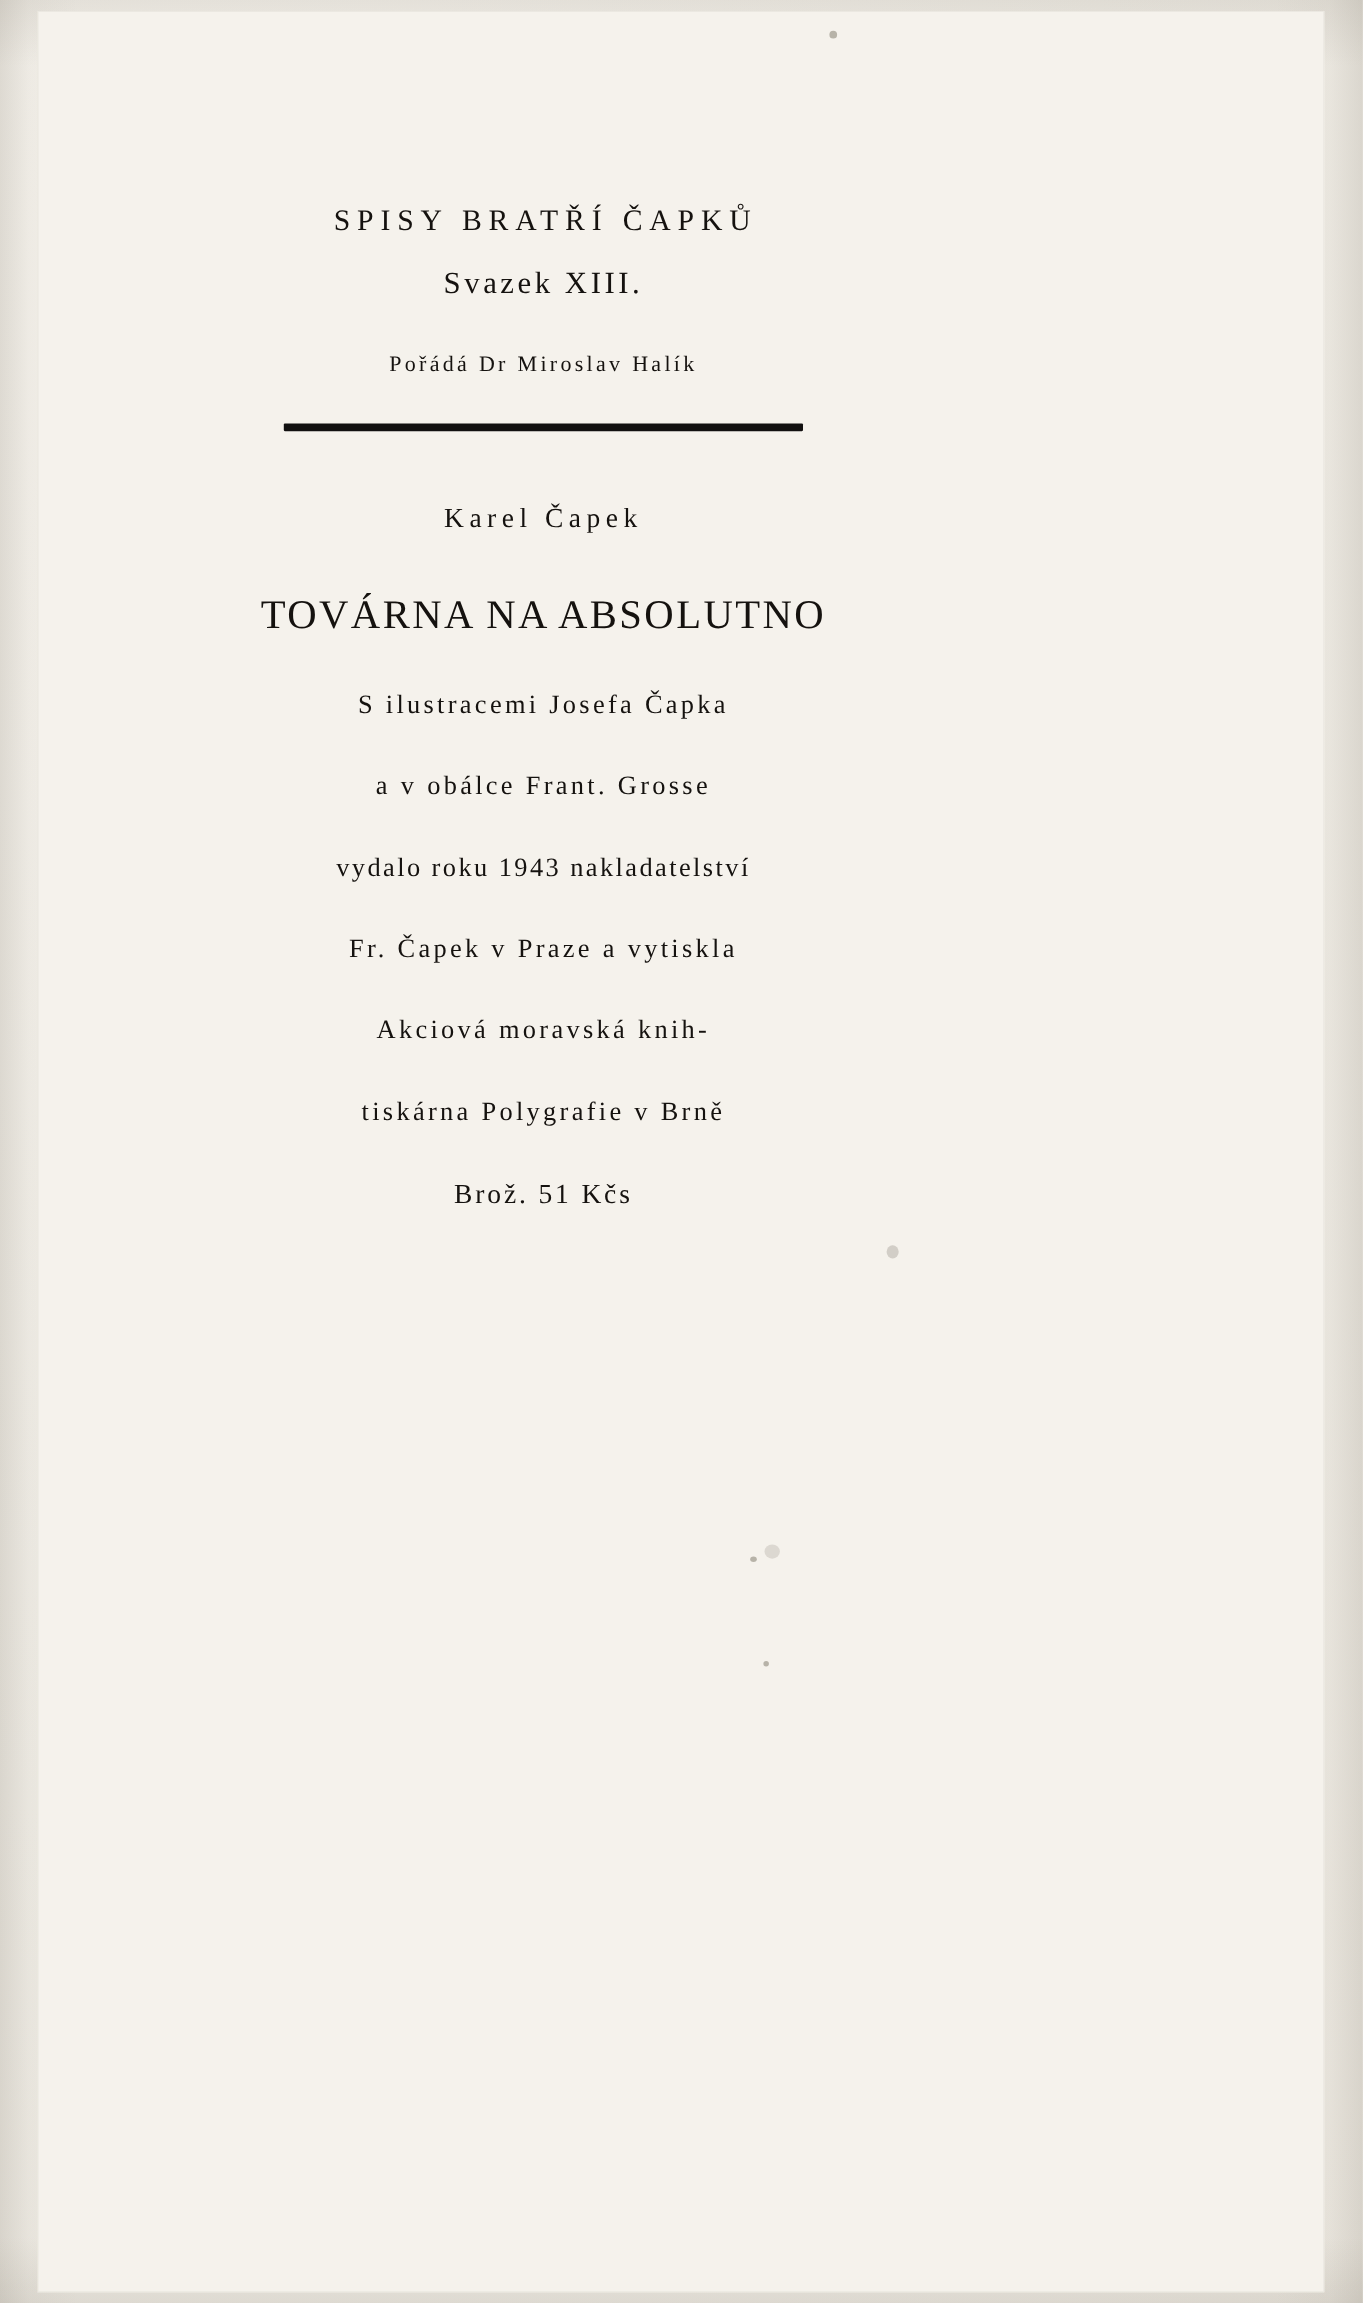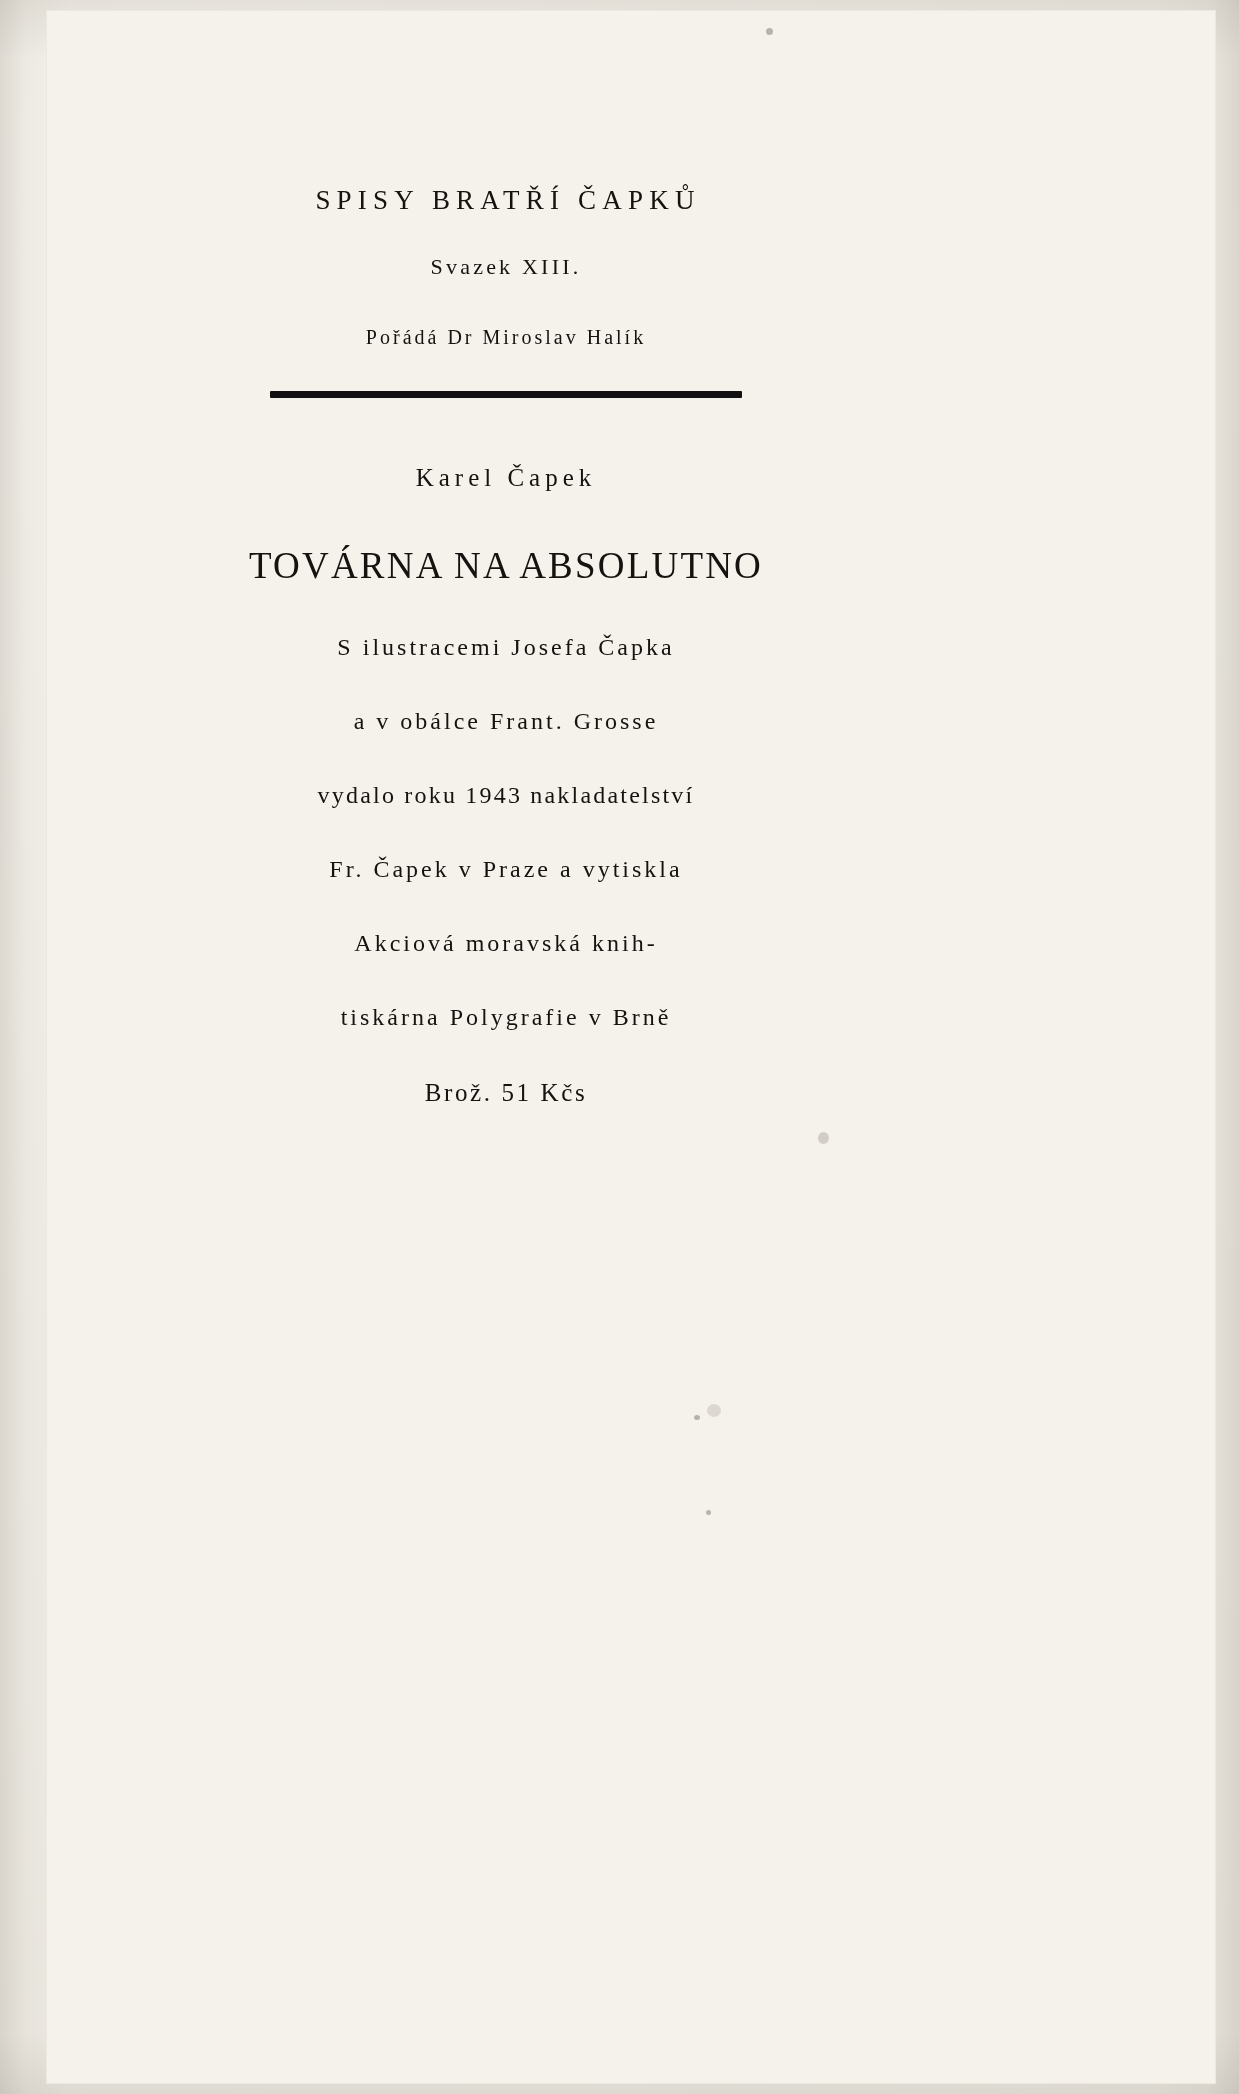--- a/index.html
+++ b/index.html
@@ -28,21 +28,21 @@
     inset: 0;
     pointer-events: none;
     background:
       linear-gradient(to right, rgba(120,112,98,0.18) 0px, rgba(120,112,98,0.05) 26px, rgba(0,0,0,0) 70px),
       linear-gradient(to left, rgba(120,112,98,0.16) 0px, rgba(120,112,98,0.04) 30px, rgba(0,0,0,0) 80px),
       linear-gradient(to bottom, rgba(120,112,98,0.13) 0px, rgba(0,0,0,0) 60px),
       linear-gradient(to top, rgba(120,112,98,0.13) 0px, rgba(0,0,0,0) 60px);
   }
   .sheet {
     position: absolute;
-    left: 46px;
+    left: 34px;
     top: 10px;
     width: 1170px;
     height: 2074px;
     background: #f5f2ec;
     box-shadow: 0 0 0 1px rgba(150,143,130,0.10) inset;
   }
   .content {
     position: absolute;
     left: 150px;
     top: 175px;
@@ -57,23 +57,23 @@
     color: #15120f;
   }
 
   .series-title {
     font-size: 27px;
     letter-spacing: 6.2px;
     font-weight: 400;
     margin-left: 4px;
   }
   .volume {
-    font-size: 22px;
+    font-size: 28px;
     letter-spacing: 3.2px;
-    margin-top: 38px;
+    margin-top: 26px;
   }
   .editor {
     font-size: 20px;
     letter-spacing: 3.0px;
     margin-top: 46px;
   }
   .rule {
     width: 472px;
     height: 7px;
     background: #121010;

